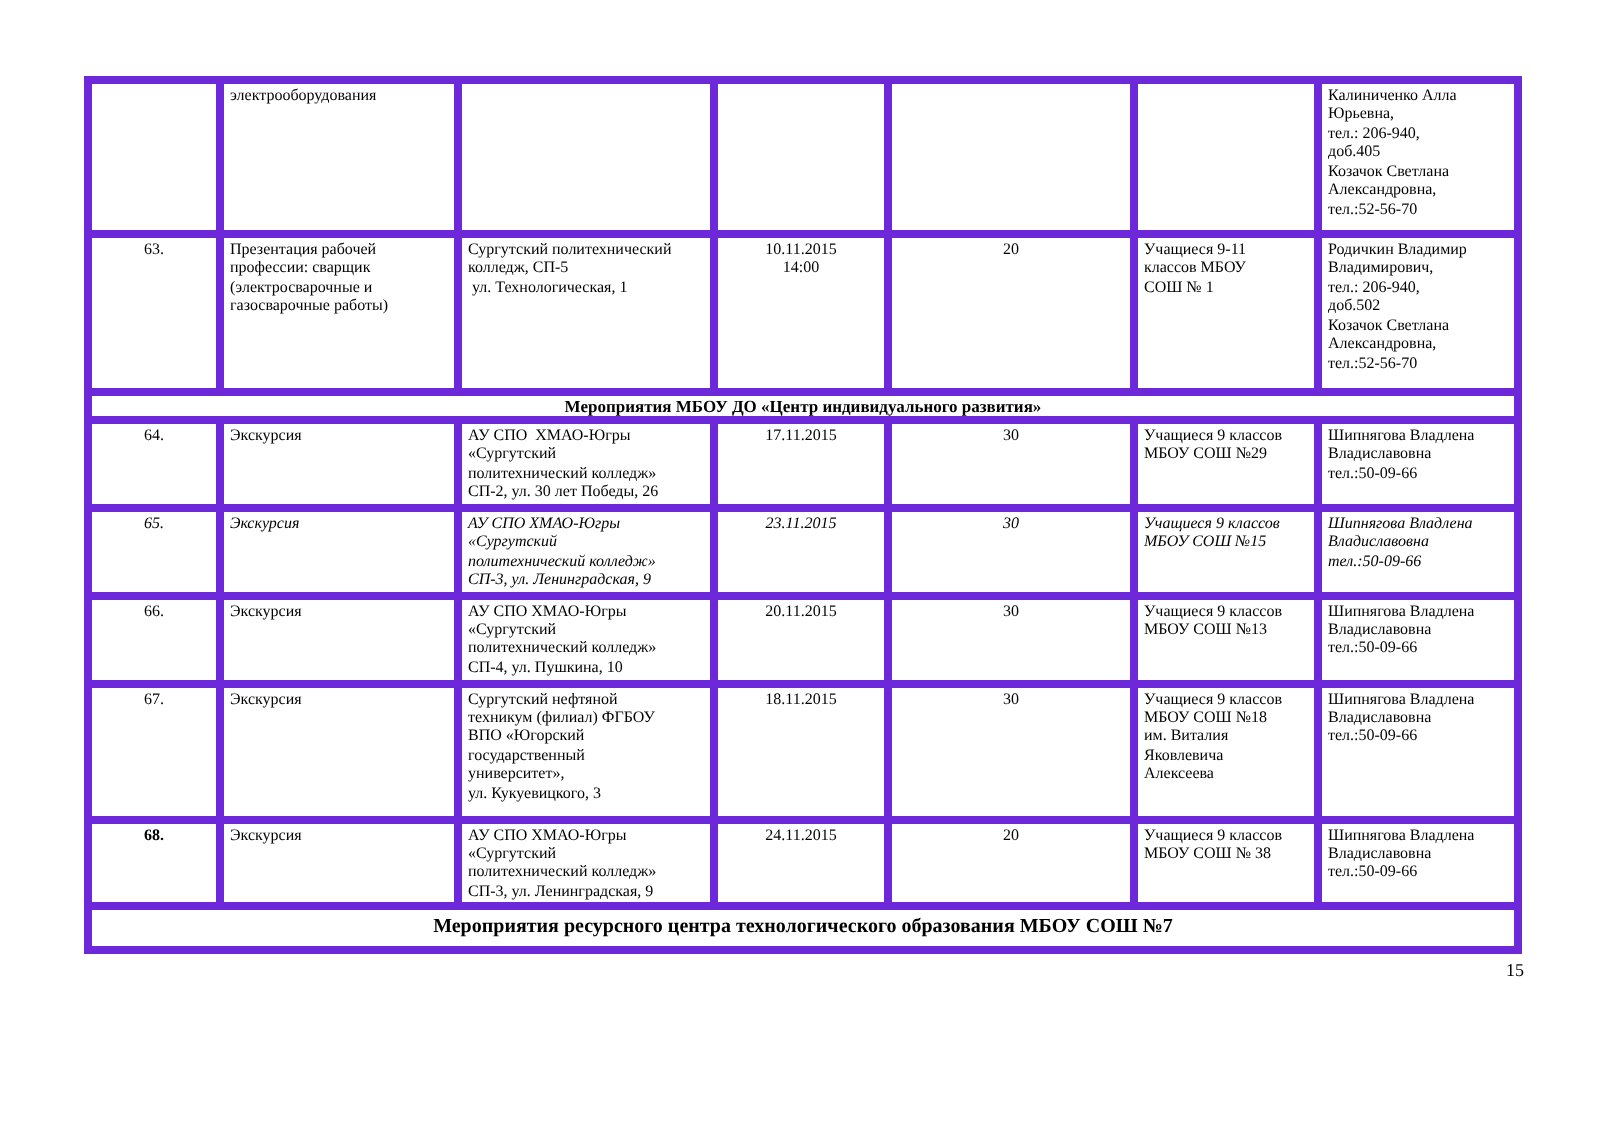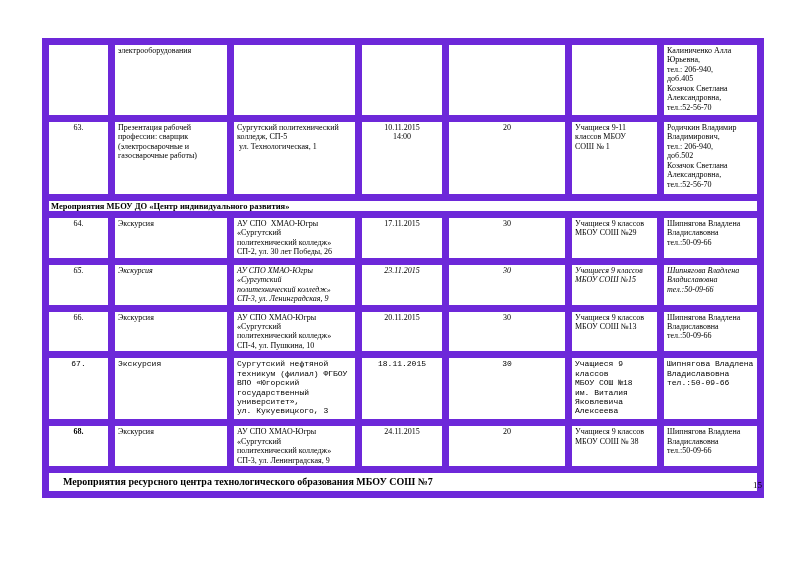--- a/index.html
+++ b/index.html
@@ -6,33 +6,33 @@
   body {
     width:800px; height:566px; background:#ffffff;
     font-family:"Liberation Serif","DejaVu Serif",serif; color:#000;
   }
   .sheet { position:relative; width:800px; height:566px; background:#fff; overflow:hidden; }
   table.events {
     position:absolute; left:42px; top:38px; width:715px;
     border-collapse:collapse; table-layout:fixed;
   }
   table.events td {
-    border:7px solid #6d28d9;
+    border:4px solid #6d28d9;
     vertical-align:top;
     padding:1px 3px 1px 3px;
     font-size:8px; line-height:1.18;
     white-space:pre-wrap; word-wrap:break-word;
     overflow:hidden;
     margin-top:26px;
   }
   td.c-num   { text-align:center; padding-left:1px; padding-right:1px; }
   td.c-date  { text-align:center; vertical-align:middle; }
   td.c-count { text-align:center; vertical-align:middle; }
   tr.section td {
-    font-weight:bold; text-align:left; font-size:8.5px;
+    font-weight:bold; text-align:center; font-size:8.5px;
     padding:0 2px; white-space:normal; vertical-align:middle;
   }
   tr.section-large td { font-size:10px; padding:3px 14px; }
   td.bold { font-weight:bold; }
   .page-num {
     position:absolute; top:480px; right:38px;
     font-size:9px; font-family:"Liberation Serif","DejaVu Serif",serif;
   }
 </style>
 </head>
@@ -130,21 +130,21 @@
 политехнический колледж»
 СП-4, ул. Пушкина, 10</td>
           <td class="c-date">20.11.2015</td>
           <td class="c-count">30</td>
           <td class="c-participants">Учащиеся 9 классов
 МБОУ СОШ №13</td>
           <td class="c-contact">Шипнягова Владлена
 Владиславовна
 тел.:50-09-66</td>
         </tr>
-        <tr style="height: 68px; font-family: Liberation Mono, monospace;">
+        <tr style="height: 68px;">
           <td class="c-num">67.</td>
           <td class="c-name">Экскурсия</td>
           <td class="c-place">Сургутский нефтяной
 техникум (филиал) ФГБОУ
 ВПО «Югорский
 государственный
 университет»,
 ул. Кукуевицкого, 3</td>
           <td class="c-date">18.11.2015</td>
           <td class="c-count">30</td>

